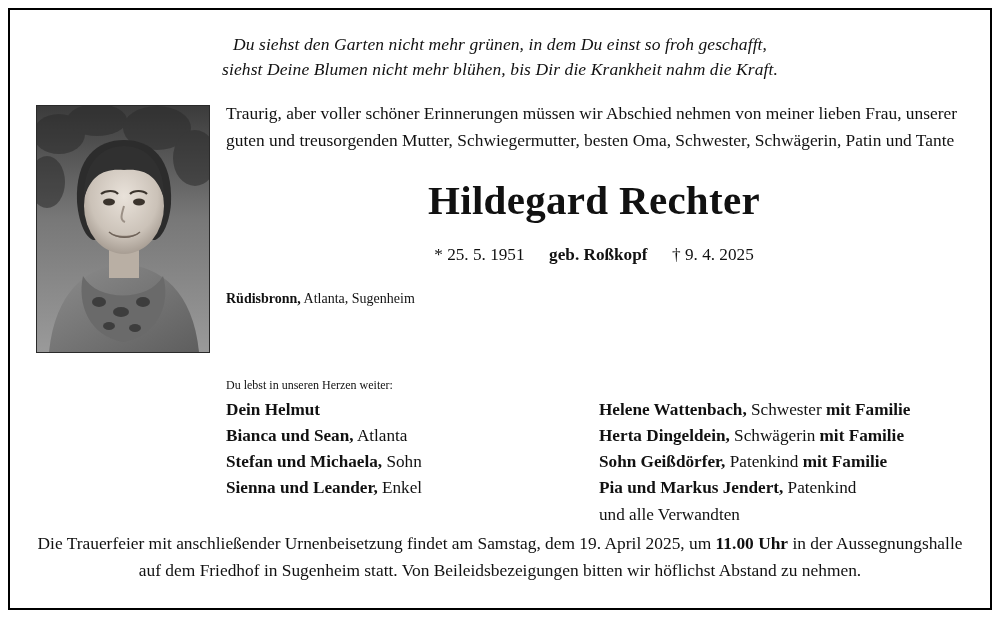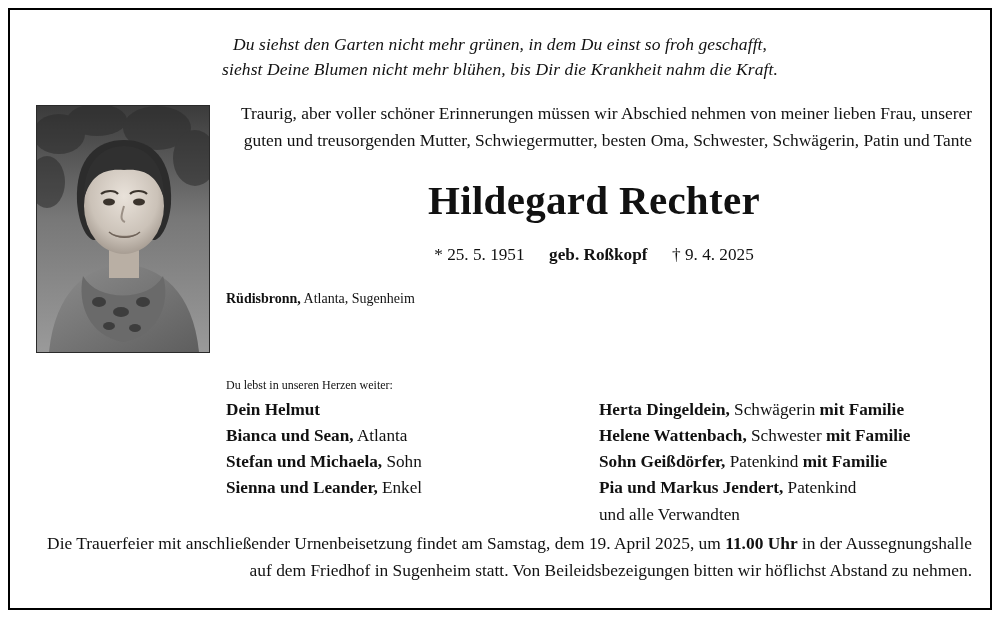--- a/index.html
+++ b/index.html
@@ -71,21 +71,21 @@
   
   .content {
     position: absolute;
     left: 216px;
     right: 18px;
     top: 90px;
   }
   .intro {
     font-size: 17.4px;
     line-height: 1.55;
-    text-align: right;
+    text-align: left;
   }
   .name {
     text-align: center;
     font-weight: bold;
     font-size: 41px;
     letter-spacing: 0.3px;
     margin-top: 24px;
     line-height: 1.1;
     padding-right: 10px;
   }
@@ -128,21 +128,21 @@
   .fam-col .row b { font-weight: bold; }
 
   
   .notice {
     position: absolute;
     left: 18px;
     right: 18px;
     top: 520px;
     font-size: 17.4px;
     line-height: 1.55;
-    text-align: right;
+    text-align: center;
   }
   .notice b { font-weight: bold; }
 </style>
 </head>
 <body>
 
 <div class="page">
   <div class="frame">
     <div class="inner">
 
@@ -240,24 +240,24 @@
             </div>
             <div class="row">
               <b>Stefan und Michaela,</b><span> Sohn</span>
             </div>
             <div class="row">
               <b>Sienna und Leander,</b><span> Enkel</span>
             </div>
           </div>
           <div class="fam-col right">
             <div class="row">
+              <b>Helene Wattenbach,</b><span> Schwester </span><b>mit Familie</b>
+            </div>
+            <div class="row">
               <b>Herta Dingeldein,</b><span> Schwägerin </span><b>mit Familie</b>
-            </div>
-            <div class="row">
-              <b>Helene Wattenbach,</b><span> Schwester </span><b>mit Familie</b>
             </div>
             <div class="row">
               <b>Sohn Geißdörfer,</b><span> Patenkind </span><b>mit Familie</b>
             </div>
             <div class="row">
               <b>Pia und Markus Jendert,</b><span> Patenkind</span>
             </div>
             <div class="row">
               <span>und alle Verwandten</span>
             </div>

